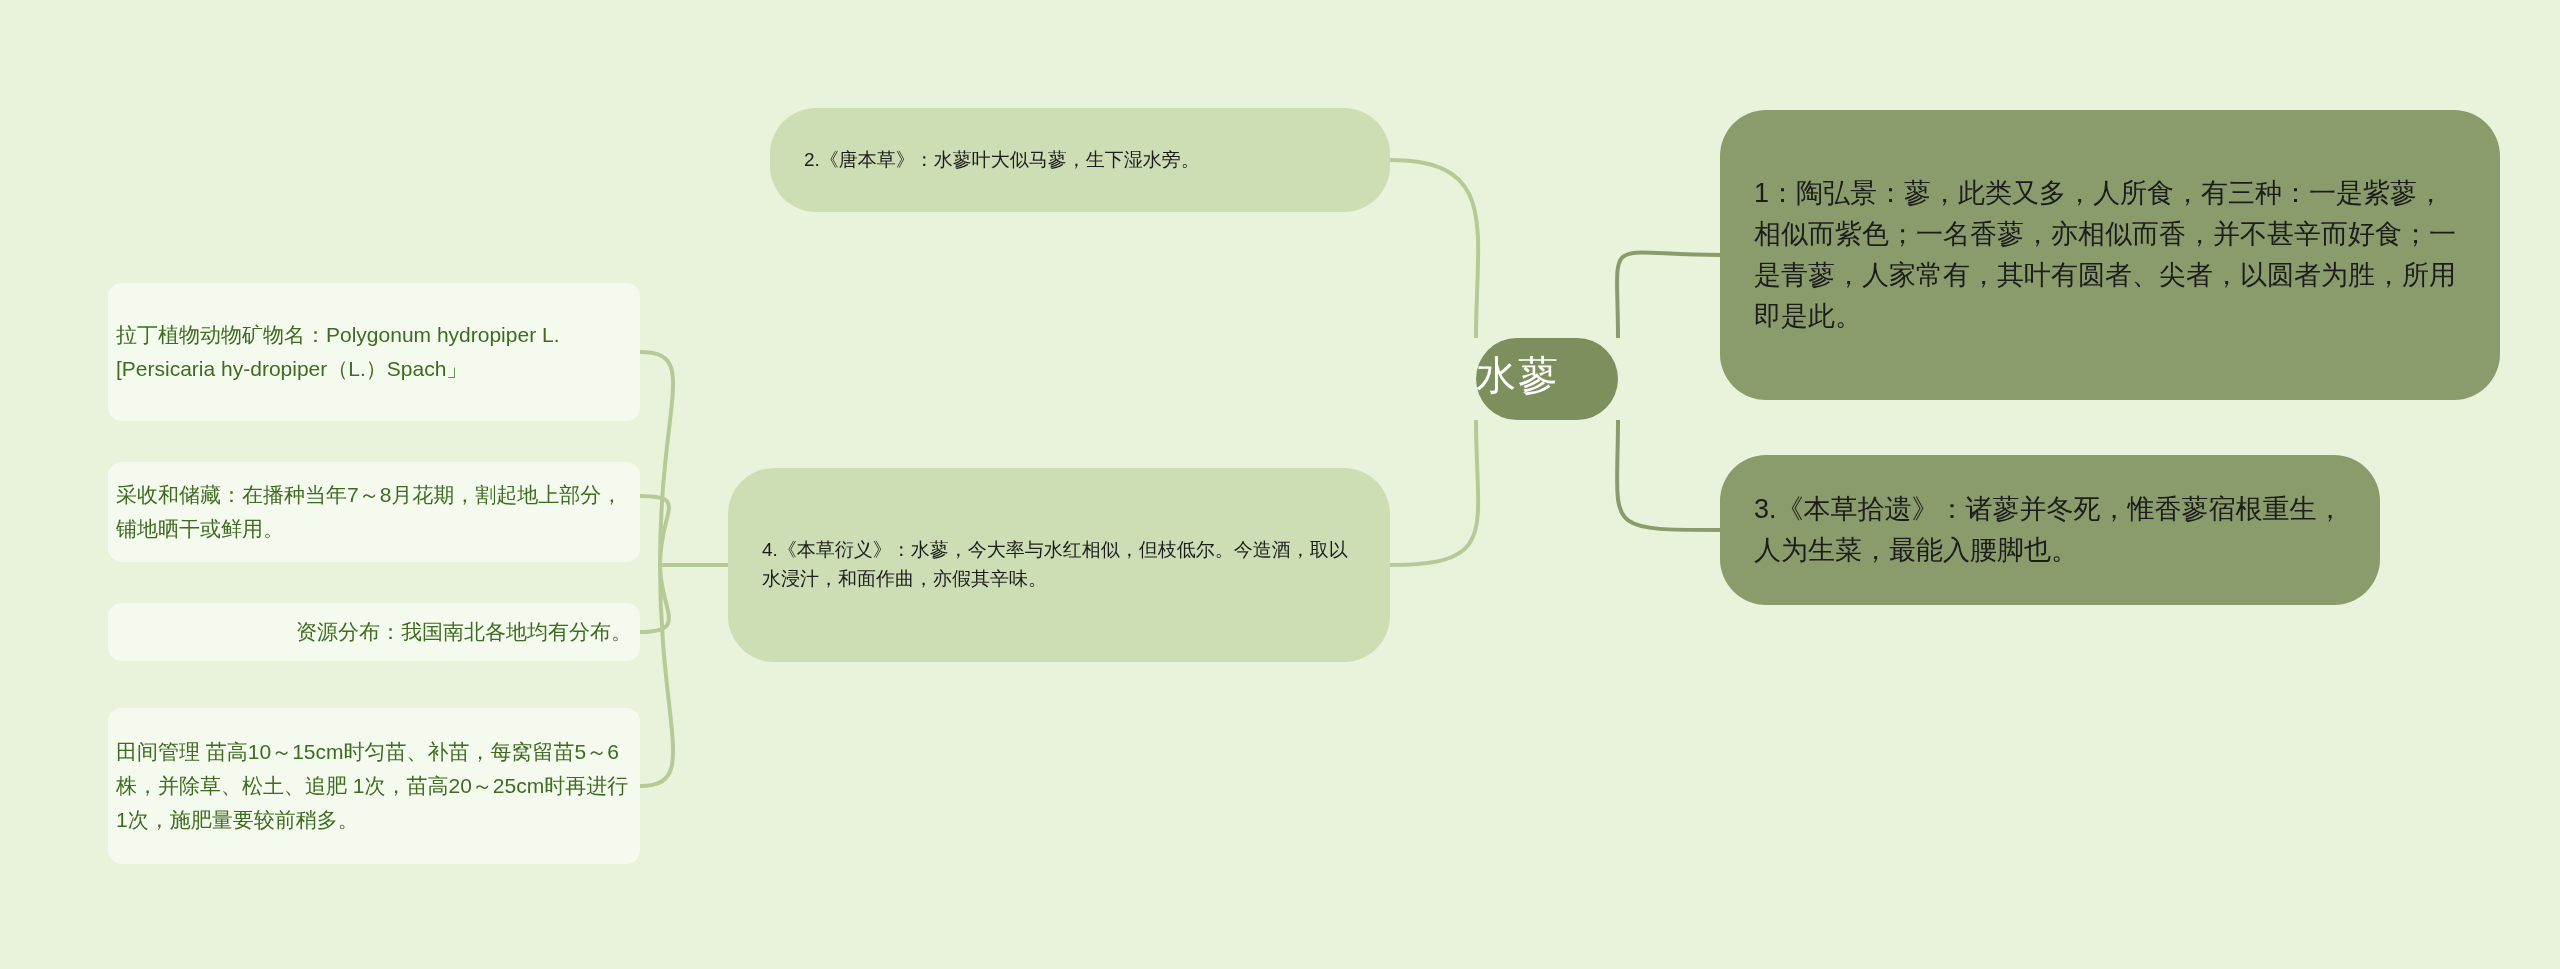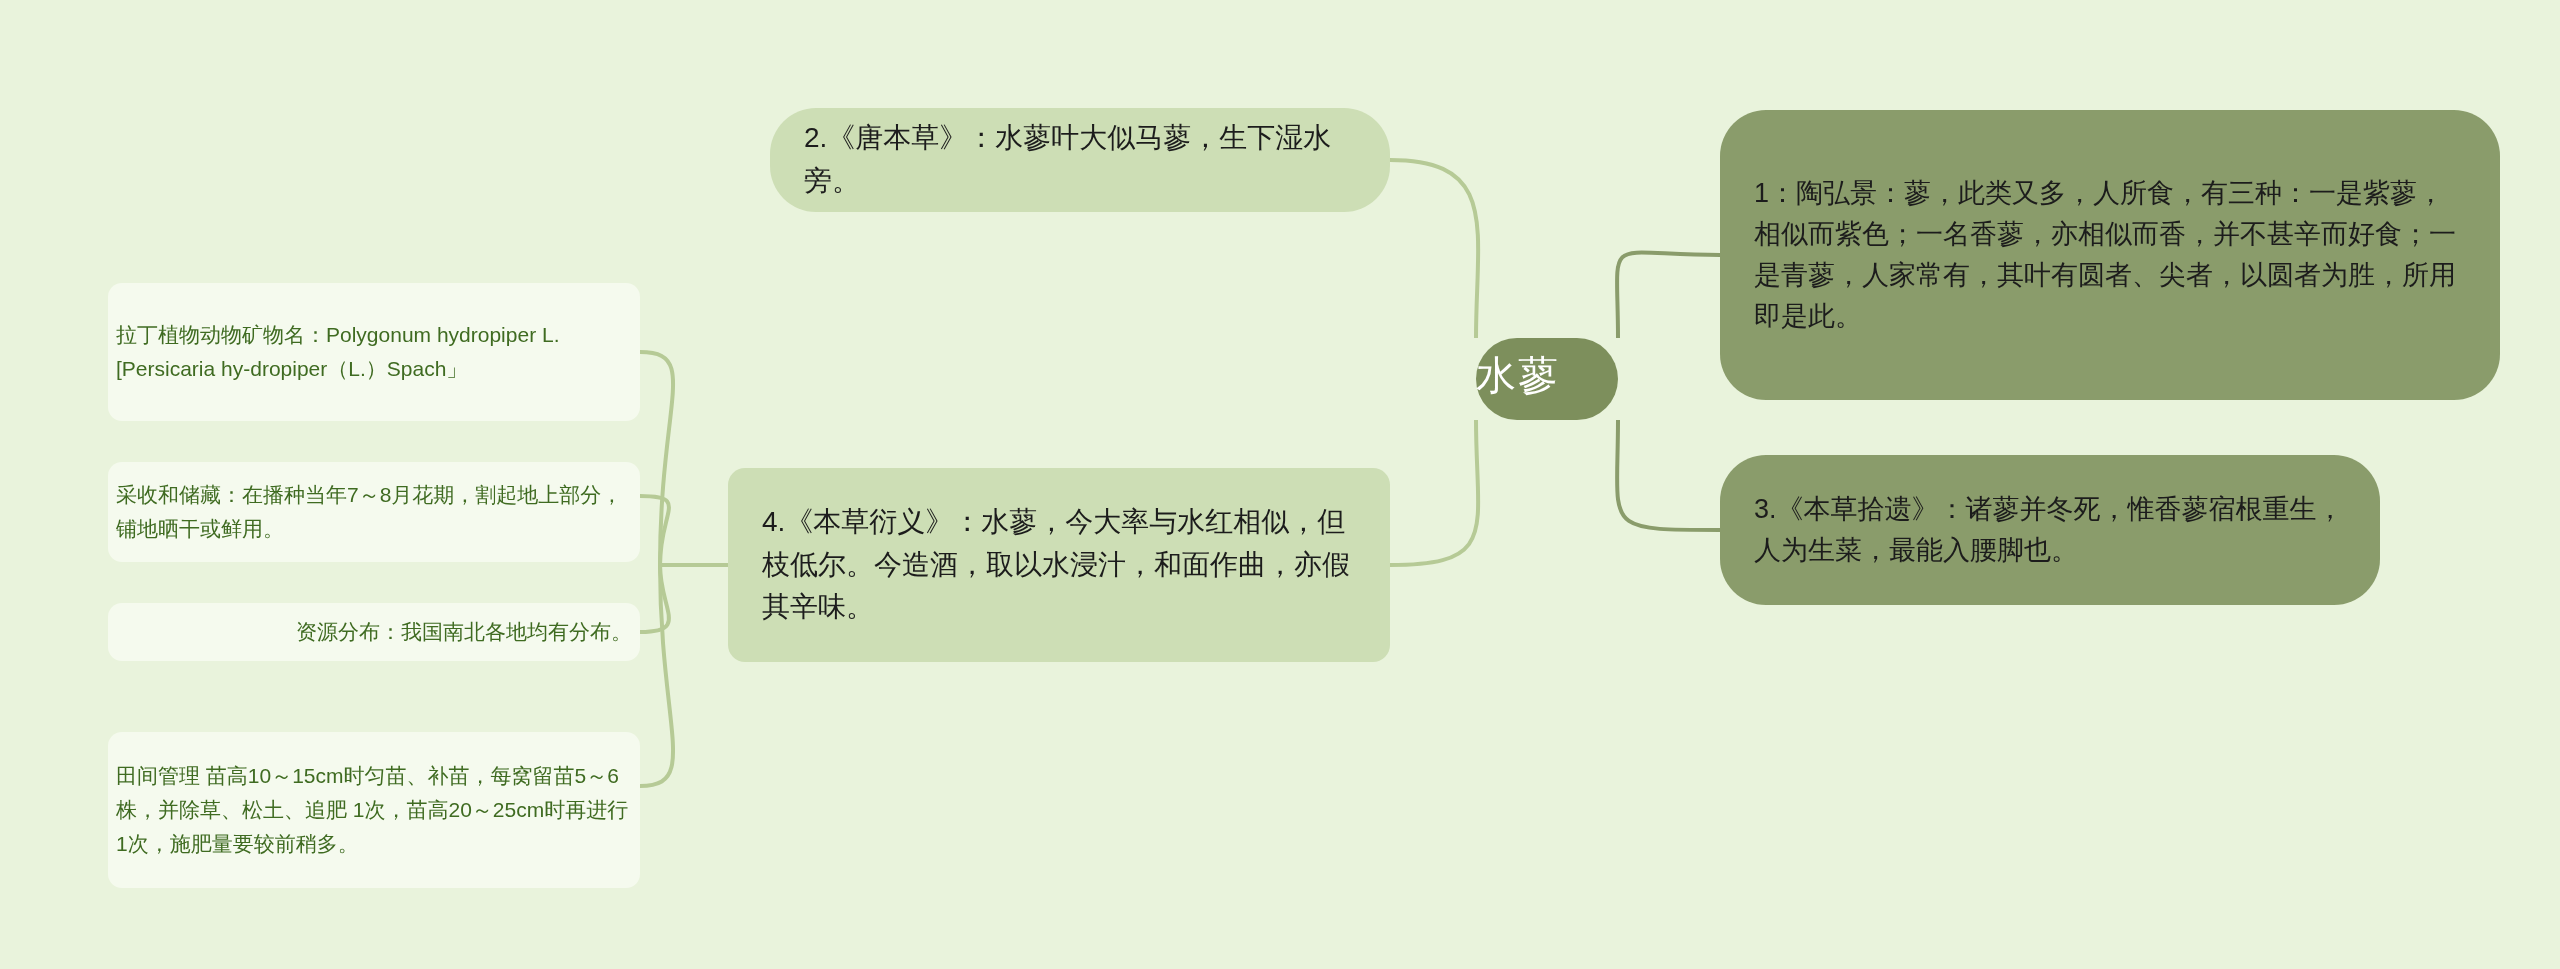--- a/index.html
+++ b/index.html
@@ -51,21 +51,21 @@
     font-size: 27px;
     line-height: 1.52;
     padding: 28px 34px;
   }
 
   
   .node-light {
     background: #cddeb5;
     border-radius: 46px;
     color: #1c1c1c;
-    font-size: 28px;
+    font-size: 19px;
     line-height: 1.52;
     padding: 22px 34px;
   }
 
   
   .node-leaf {
     background: #f5faee;
     border-radius: 14px;
     color: #3f6b21;
     font-size: 21px;
@@ -119,33 +119,33 @@
   </div>
 
   <div class="node node-dark" style="left:1720px; top:110px; width:780px; height:290px;">
     <span class="node-text">1：陶弘景：蓼，此类又多，人所食，有三种：一是紫蓼，相似而紫色；一名香蓼，亦相似而香，并不甚辛而好食；一是青蓼，人家常有，其叶有圆者、尖者，以圆者为胜，所用即是此。</span>
   </div>
 
   <div class="node node-dark" style="left:1720px; top:455px; width:660px; height:150px;align-items:center;">
     <span class="node-text">3.《本草拾遗》：诸蓼并冬死，惟香蓼宿根重生，人为生菜，最能入腰脚也。</span>
   </div>
 
-  <div class="node node-light" style="left:728px; top:468px; width:662px; height:194px;border-radius:17px;">
+  <div class="node node-light" style="left:728px; top:468px; width:662px; height:194px;">
     <span class="node-text">4.《本草衍义》：水蓼，今大率与水红相似，但枝低尔。今造酒，取以水浸汁，和面作曲，亦假其辛味。</span>
   </div>
 
   <div class="node node-leaf" style="left:108px; top:283px; width:532px; height:138px;">
     <span class="node-text">拉丁植物动物矿物名：Polygonum hydropiper L.[Persicaria hy-dropiper（L.）Spach」</span>
   </div>
 
   <div class="node node-leaf" style="left:108px; top:462px; width:532px; height:100px;">
     <span class="node-text">采收和储藏：在播种当年7～8月花期，割起地上部分，铺地晒干或鲜用。</span>
   </div>
 
   <div class="node node-leaf align-right" style="left:108px; top:603px; width:532px; height:58px;">
     <span class="node-text">资源分布：我国南北各地均有分布。</span>
   </div>
 
-  <div class="node node-leaf" style="left:108px; top:708px; width:532px; height:156px;margin-top:24px;">
+  <div class="node node-leaf" style="left:108px; top:708px; width:532px; height:156px;">
     <span class="node-text">田间管理 苗高10～15cm时匀苗、补苗，每窝留苗5～6株，并除草、松土、追肥 1次，苗高20～25cm时再进行1次，施肥量要较前稍多。</span>
   </div>
 
 </div>
 
 </body></html>

